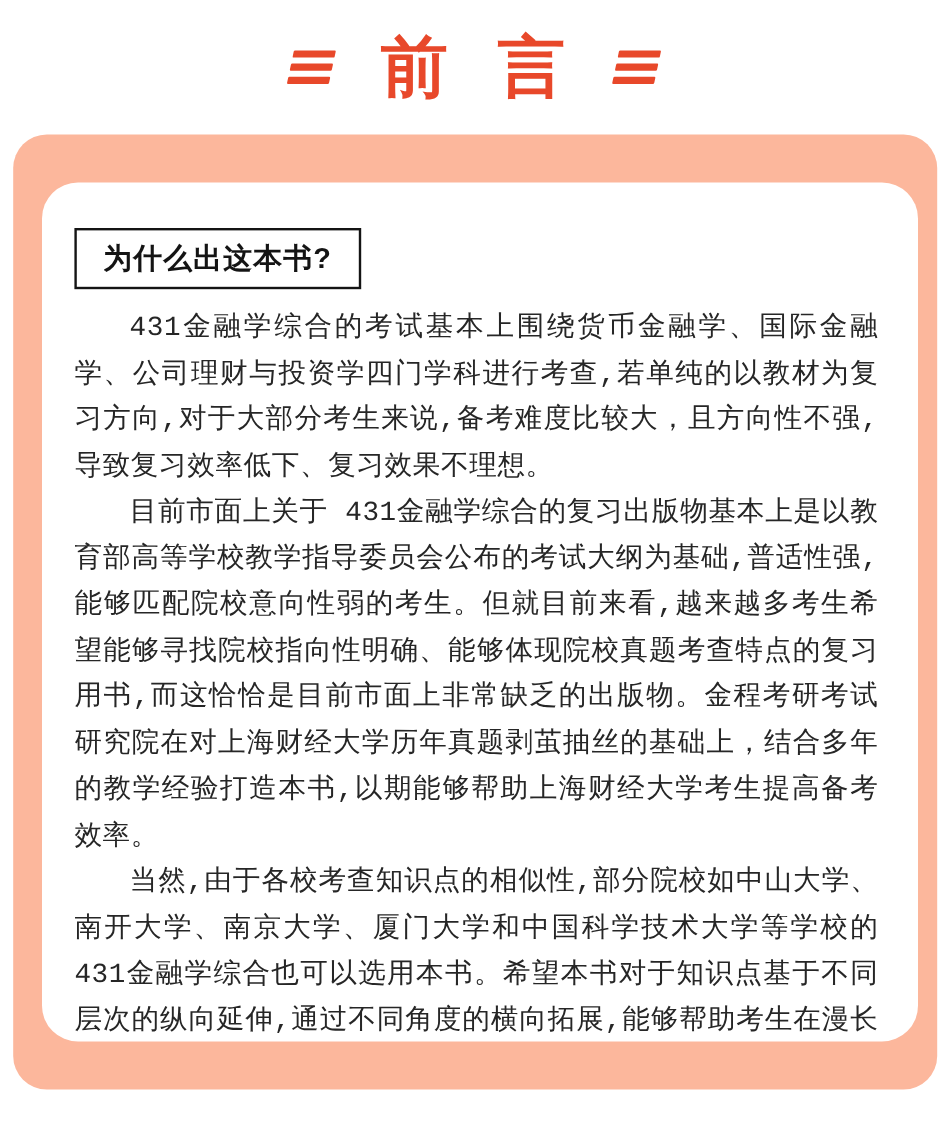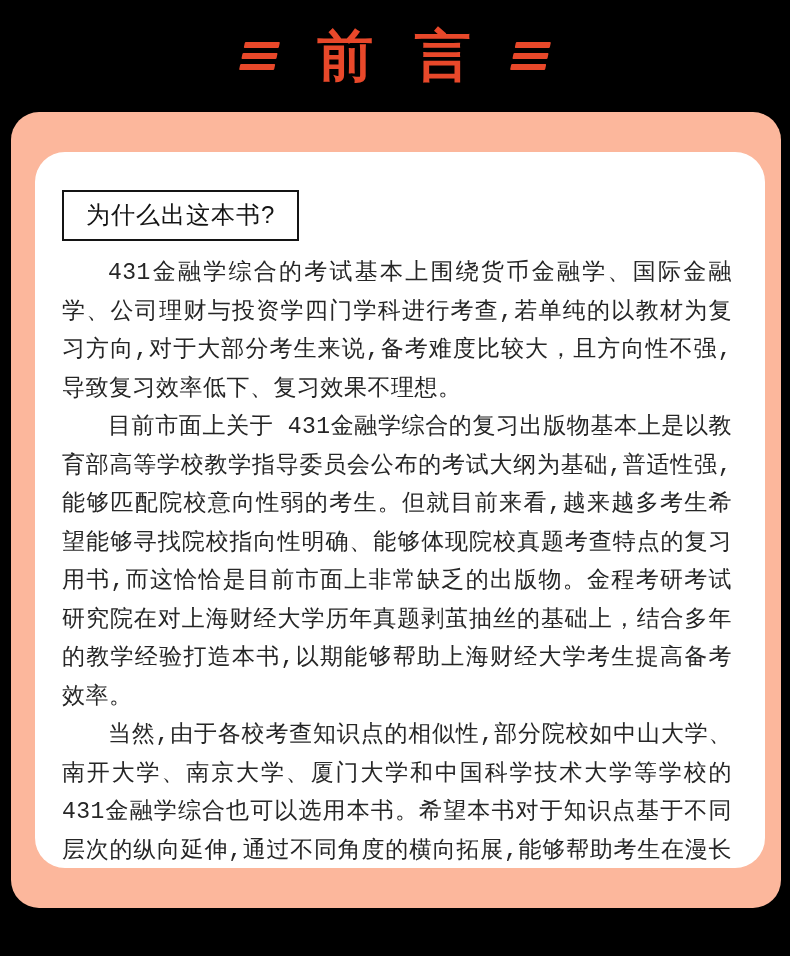--- a/index.html
+++ b/index.html
@@ -5,21 +5,21 @@
   * { margin: 0; padding: 0; box-sizing: border-box; }
   html, body { width: 790px; }
   body {
     font-family: "Liberation Sans", "DejaVu Sans", sans-serif;
     background: #fdeee4;
   }
   .page {
     position: relative;
     width: 790px;
     height: 956px;
-    background: #000000;
+    background: #ffffff;
     overflow: hidden;
   }
   
   .header {
     position: absolute;
     top: 0; left: 0; right: 0;
     height: 112px;
     display: flex;
     align-items: center;
     justify-content: center;
@@ -67,21 +67,21 @@
     background: #ffffff;
     border-radius: 30px;
     padding: 38px 33px 0 27px;
     overflow: hidden;
   }
   .heading-box {
     display: inline-block;
     border: 2px solid #141414;
     padding: 7px 22px 8px 22px;
     font-size: 24px;
-    font-weight: 400;
+    font-weight: 700;
     color: #141414;
     letter-spacing: 1px;
     margin-bottom: 13px;
   }
   .body-text p {
     font-size: 23px;
     line-height: 38.5px;
     color: #262626;
     text-align: justify;
     text-indent: 2em;

